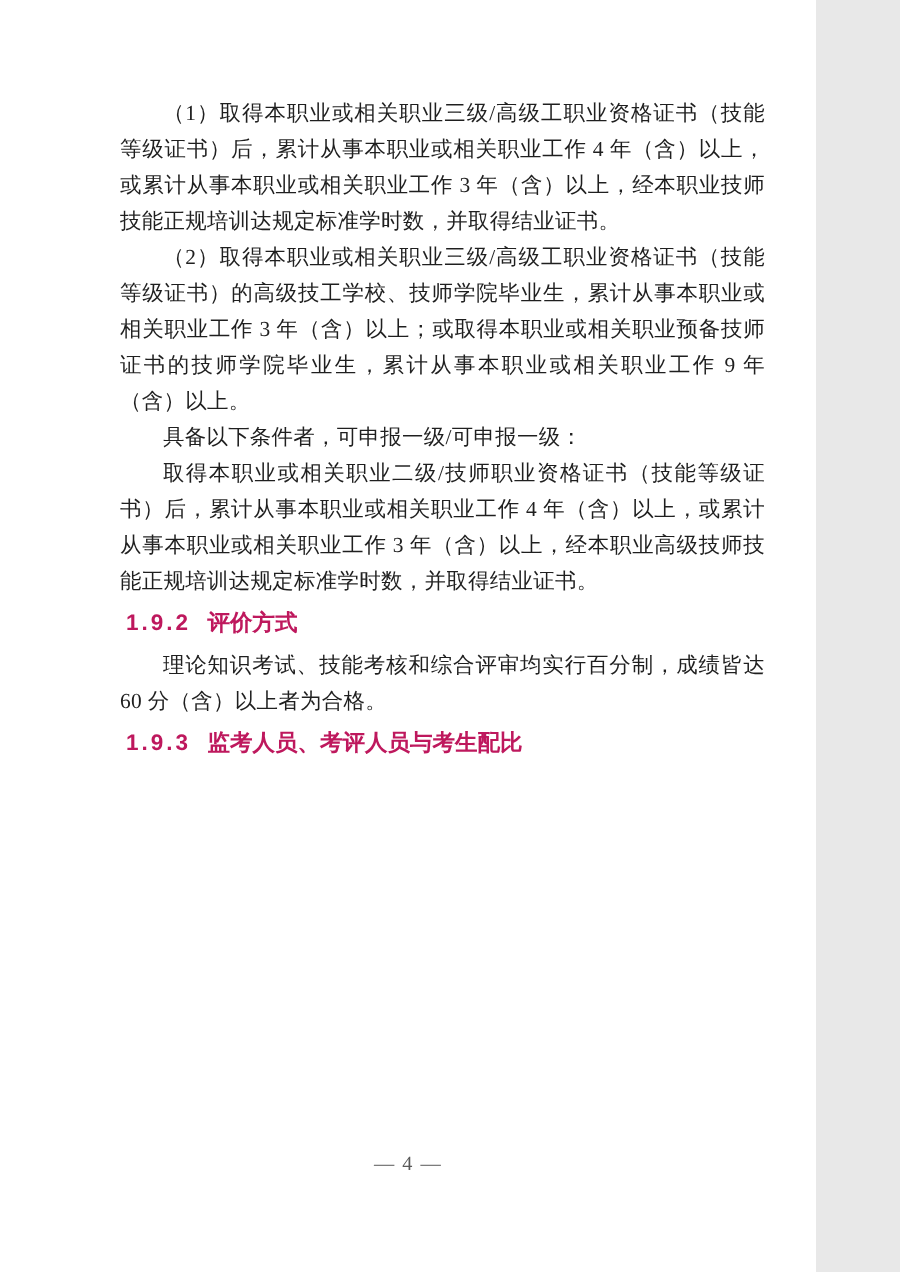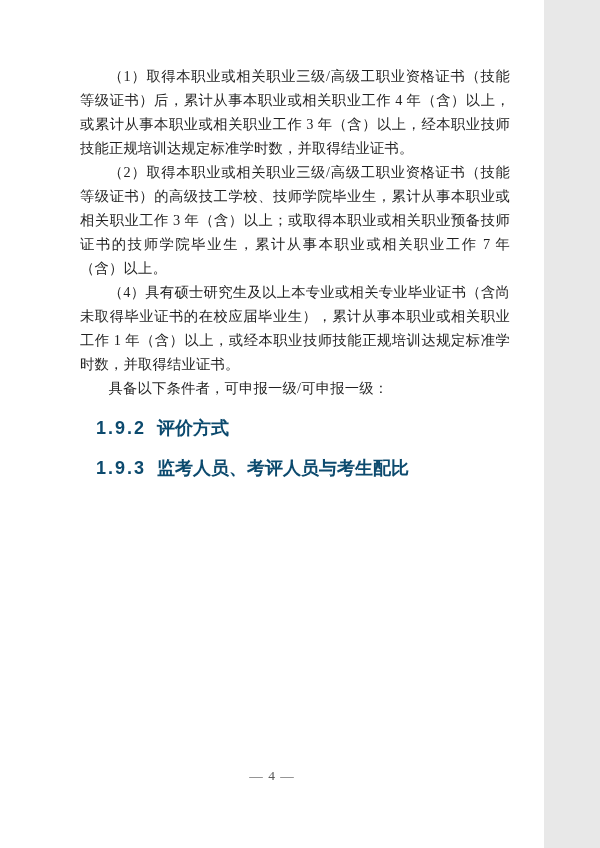--- a/index.html
+++ b/index.html
@@ -26,28 +26,28 @@
     margin: 0;
     padding: 0;
     font-size: 14.3px;
     line-height: 24px;
     text-align: justify;
     text-indent: 2em;
     letter-spacing: 0.2px;
     word-break: break-all;
   }
   p.section-heading {
-    margin: 16px;
+    margin: 4px;
     padding: 0;
     font-family: "Liberation Sans", "DejaVu Sans", sans-serif;
     font-weight: bold;
-    font-size: 18px;
+    font-size: 15px;
     line-height: 24px;
     text-indent: 0;
-    color: #0c4a6e;
+    color: #be185d;
   }
   .h-num {
     letter-spacing: 2px;
     margin-right: 11px;
   }
   .footer {
     position: absolute;
     left: 0;
     top: 768px;
     width: 100%;
@@ -59,33 +59,34 @@
   }
 </style>
 </head>
 <body>
 
 <div class="page">
   <div class="content">
 
     <p class="body-para">（1）取得本职业或相关职业三级/高级工职业资格证书（技能等级证书）后，累计从事本职业或相关职业工作 4 年（含）以上，或累计从事本职业或相关职业工作 3 年（含）以上，经本职业技师技能正规培训达规定标准学时数，并取得结业证书。</p>
 
-    <p class="body-para">（2）取得本职业或相关职业三级/高级工职业资格证书（技能等级证书）的高级技工学校、技师学院毕业生，累计从事本职业或相关职业工作 3 年（含）以上；或取得本职业或相关职业预备技师证书的技师学院毕业生，累计从事本职业或相关职业工作 7 年（含）以上。</p>
+    <p class="body-para">（2）取得本职业或相关职业三级/高级工职业资格证书（技能等级证书）的高级技工学校、技师学院毕业生，累计从事本职业或相关职业工作 3 年（含）以上；或取得本职业或相关职业预备技师证书的技师学院毕业生，累计从事本职业或相关职业工作 9 年（含）以上。</p>
 
 
-    <p class="body-para">（4）具有硕士研究生及以上本专业或相关专业毕业证书（含尚未取得毕业证书的在校应届毕业生），累计从事本职业或相关职业工作 1 年（含）以上，或经本职业技师技能正规培训达规定标准学时数，并取得结业证书。</p>
 
     <p class="body-para">具备以下条件者，可申报一级/可申报一级：</p>
 
+    <p class="body-para">取得本职业或相关职业二级/技师职业资格证书（技能等级证书）后，累计从事本职业或相关职业工作 4 年（含）以上，或累计从事本职业或相关职业工作 3 年（含）以上，经本职业高级技师技能正规培训达规定标准学时数，并取得结业证书。</p>
 
     <p class="section-heading">
       <span class="h-num">1.9.2</span><span class="h-title">评价方式</span>
     </p>
 
 
+    <p class="body-para">理论知识考试、技能考核和综合评审均实行百分制，成绩皆达 60 分（含）以上者为合格。</p>
 
     <p class="section-heading">
       <span class="h-num">1.9.3</span><span class="h-title">监考人员、考评人员与考生配比</span>
     </p>
 
   </div>
 
   <div class="footer">— 4 —</div>
 </div>
 

